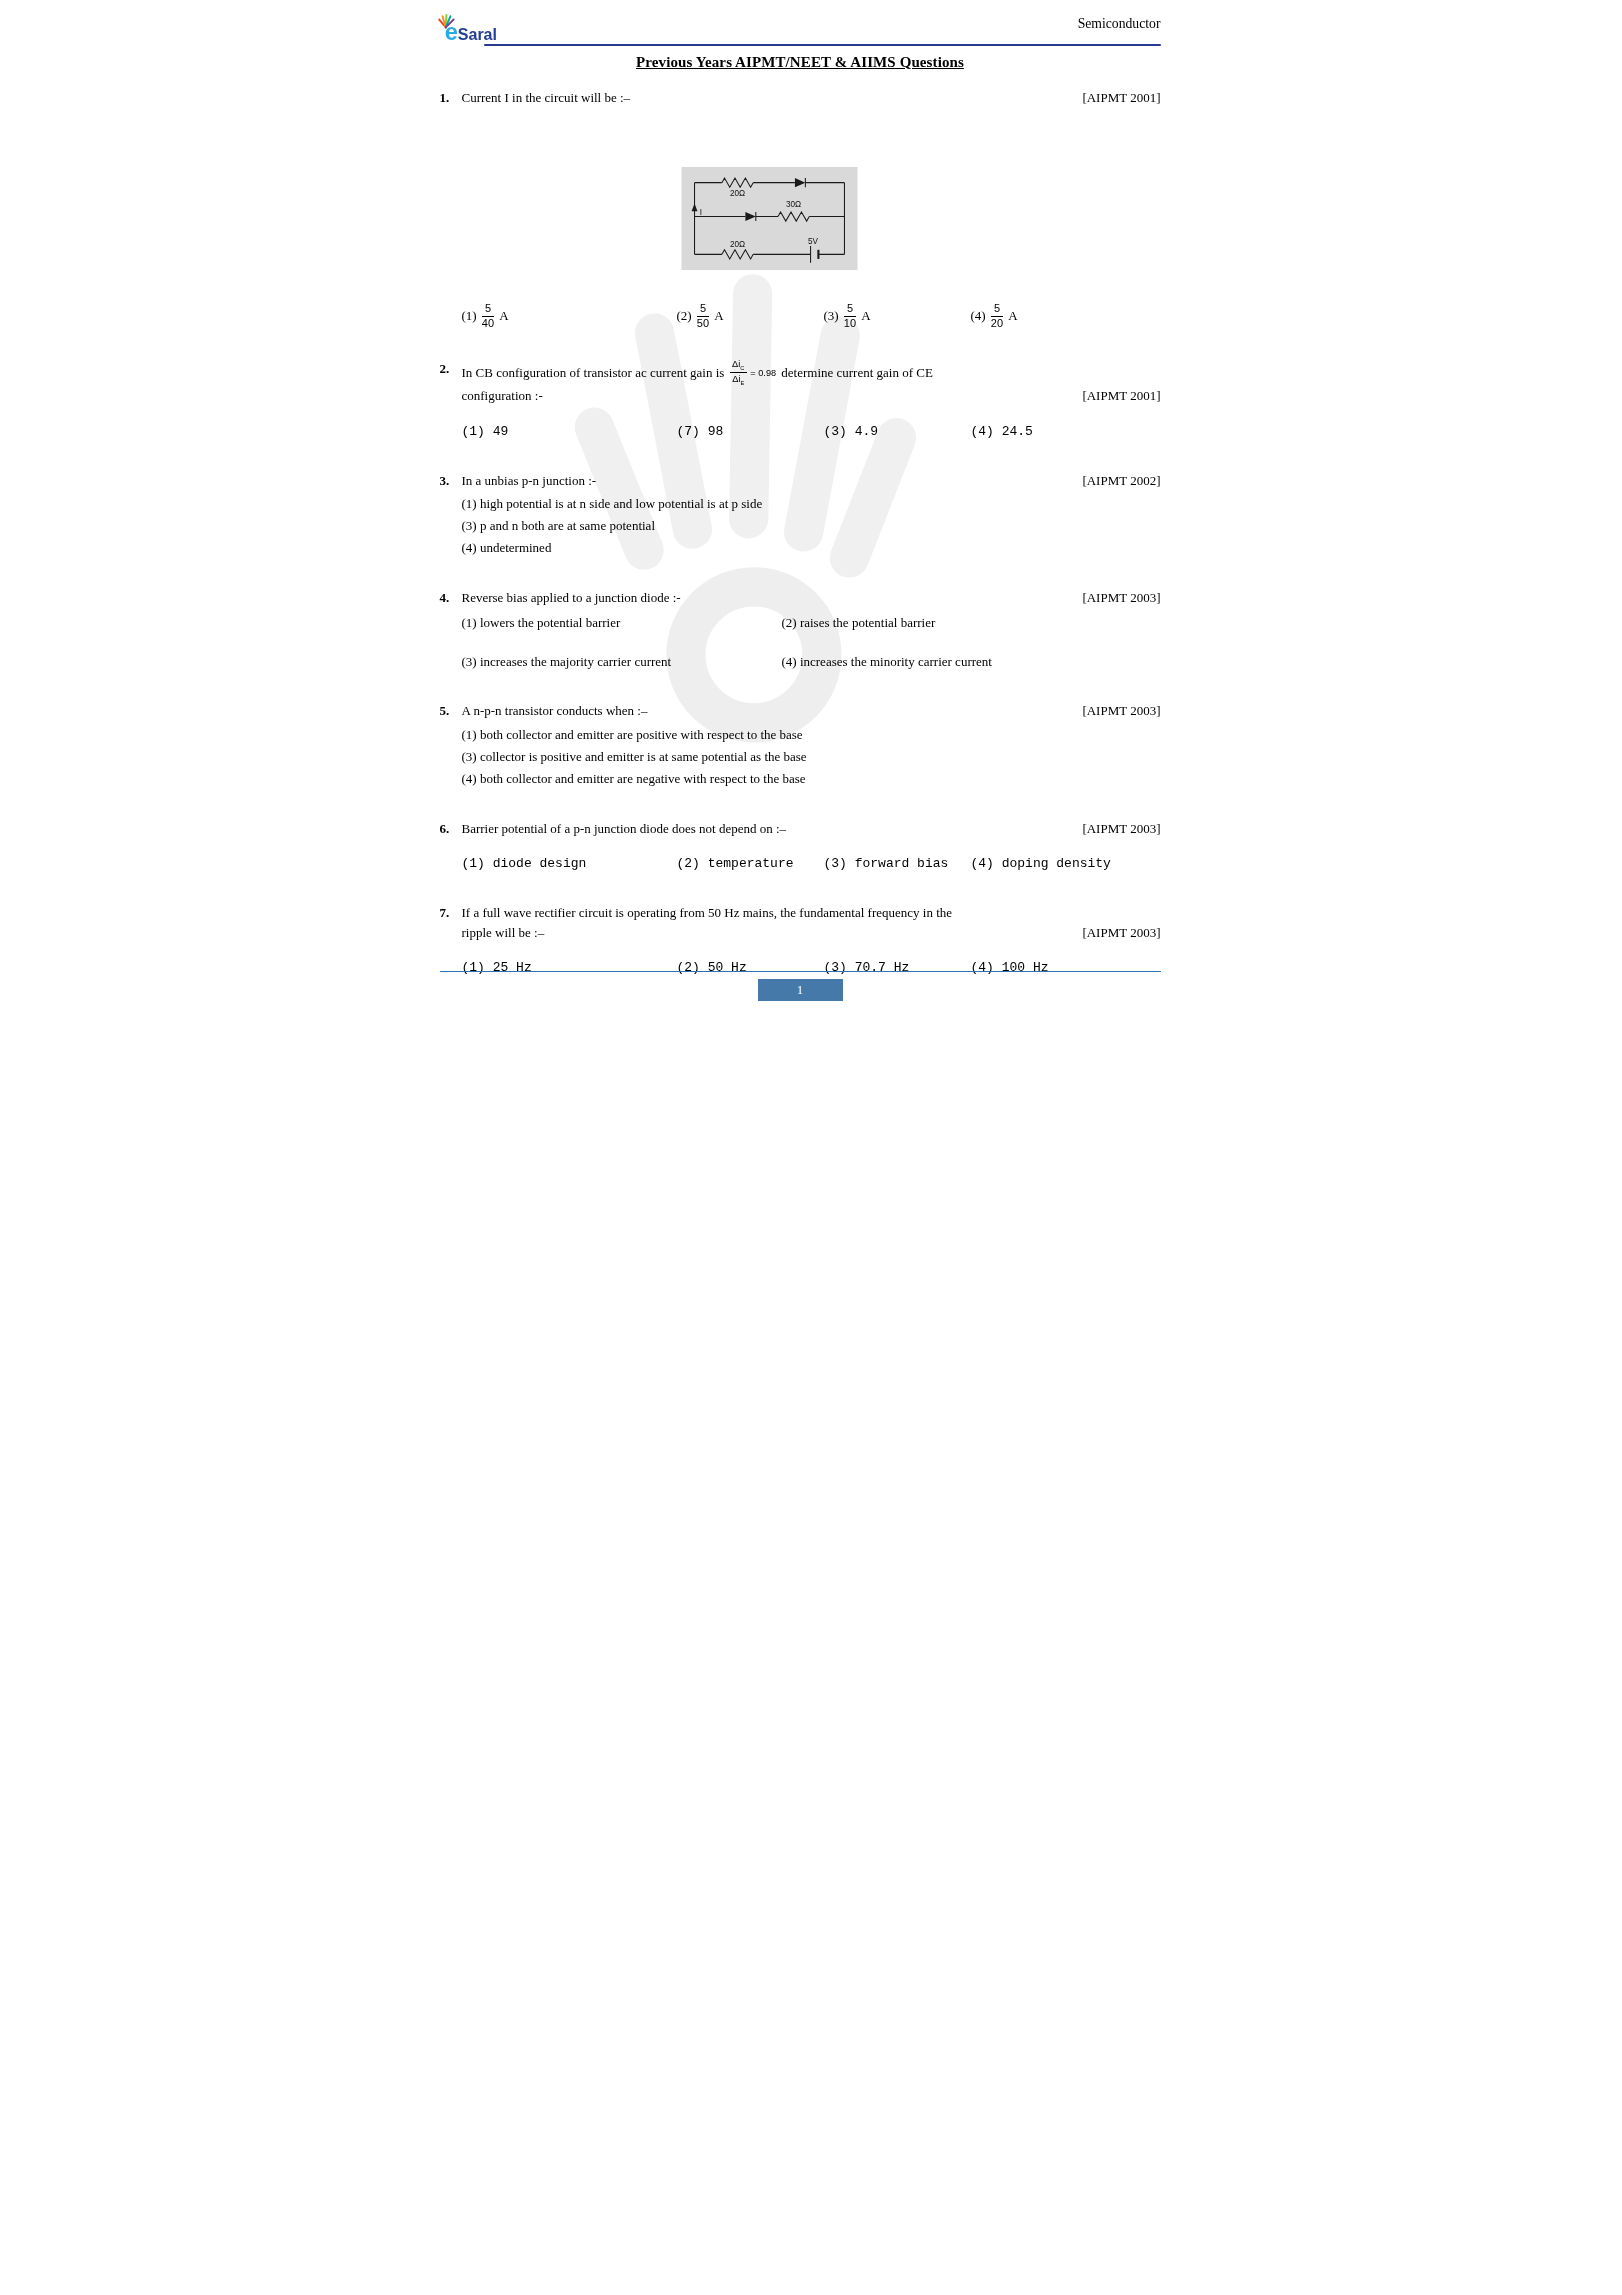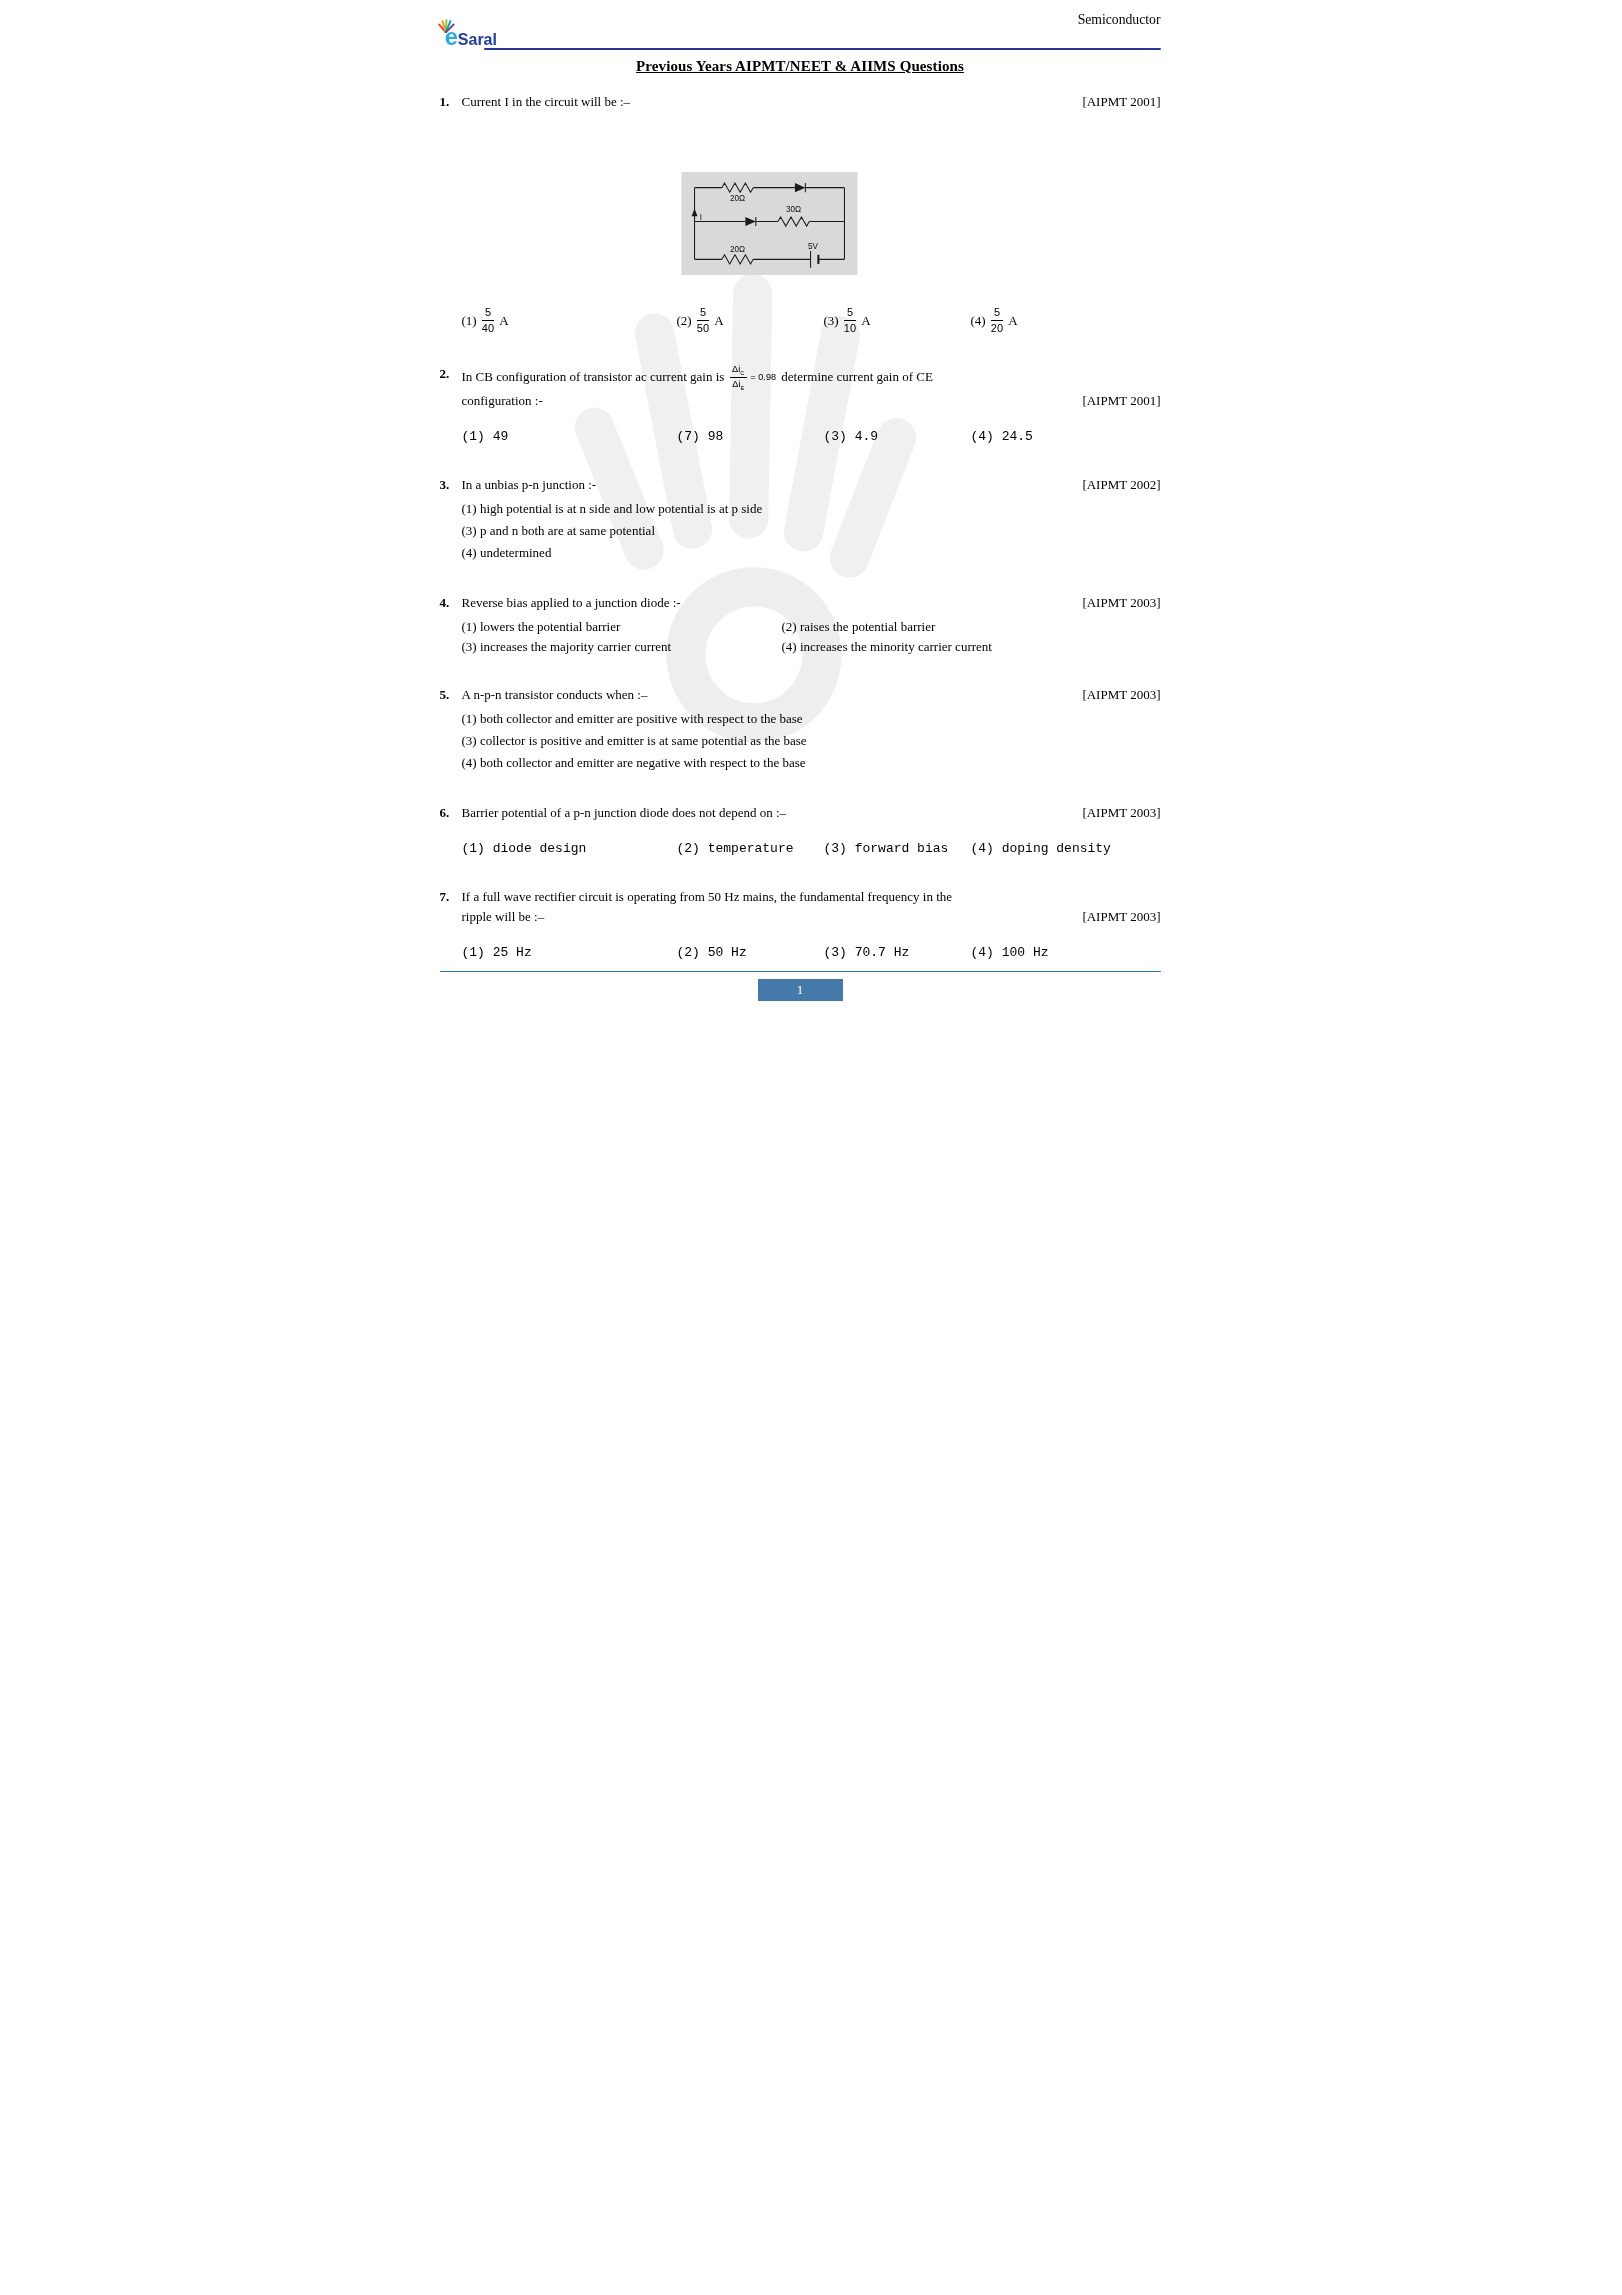--- a/index.html
+++ b/index.html
@@ -13,21 +13,21 @@
   .watermark { position:absolute; left:154px; top:252px; z-index:0; }
   .content { position:relative; z-index:1; padding:11.8px 56px 0 34px; }
 
   
   .header { display:flex; justify-content:space-between; align-items:flex-end; }
   .logo { position:relative; display:inline-flex; align-items:baseline;
           font-family:"Liberation Sans", sans-serif; font-weight:bold; padding:10.5px 0 0 5.2px; }
   .logo-hand { position:absolute; left:-3.9px; top:1.3px; }
   .logo-e { font-size:23.6px; line-height:.85; color:var(--logo-e,#29abe2); }
   .logo-saral { font-size:16px; line-height:1; color:var(--logo-blue,#233f94); }
-  .subject { font-size:13.7px; padding-bottom:20px; }
+  .subject { font-size:13.7px; padding-bottom:11px; }
   .header-rule { height:2px; background:var(--header-rule,#2b3990); margin:0.7px 0 0 44px; border-radius:1.3px; }
 
   .title { font-size:15px; font-weight:bold; text-decoration:underline; text-align:center;
            margin-top:7.9px; letter-spacing:0.1px; }
 
   
   .question { display:flex; margin-top:29px; }
   .questions .question:first-child { margin-top:17px; }
   .q-num { width:22px; flex:none; font-weight:bold; line-height:19.6px; }
   .q-body { flex:1; min-width:0; }
@@ -45,21 +45,21 @@
   .frac sub { font-size:.62em; }
   .frac.small { font-size:9.2px; line-height:1.15; }
   .frac.big { font-size:11px; line-height:1.18; }
 
   .figure { margin:60px 0 0 219px; }
 
   .opts { margin-top:3.3px; }
   .opts .opt { display:block; line-height:19.6px; }
   .opts.stack .opt { line-height:22px; }
   .opts.row4 { display:grid; grid-template-columns:215px 147px 147px 1fr; margin-top:16px;font-family:Liberation Mono, monospace; }
-  .opts.grid2 { display:grid; grid-template-columns:320px 1fr; row-gap:0; margin-top:4.6px; }
+  .opts.grid2 { display:grid; grid-template-columns:320px 1fr; row-gap:20px; margin-top:4.6px; }
   .opts.frac-row { display:grid; grid-template-columns:215px 147px 147px 1fr;
                    align-items:center; margin-top:27.5px; }
   .opt-frac { display:inline-flex; align-items:center; gap:5.2px; }
   .opt-label, .opt-unit { font-family:"Liberation Serif", serif; font-size:13px; }
 
   
   .footer { position:absolute; left:34px; right:56px; top:971px; z-index:1; }
   .footer-rule { height:1.3px; background:var(--footer-rule,#2e74b5); }
   .page-badge { width:85px; height:22px; margin:6.5px auto 0; background:var(--badge-bg,#4479a9);
                 color:#fff; display:flex; align-items:center; justify-content:center; font-size:13px; }

